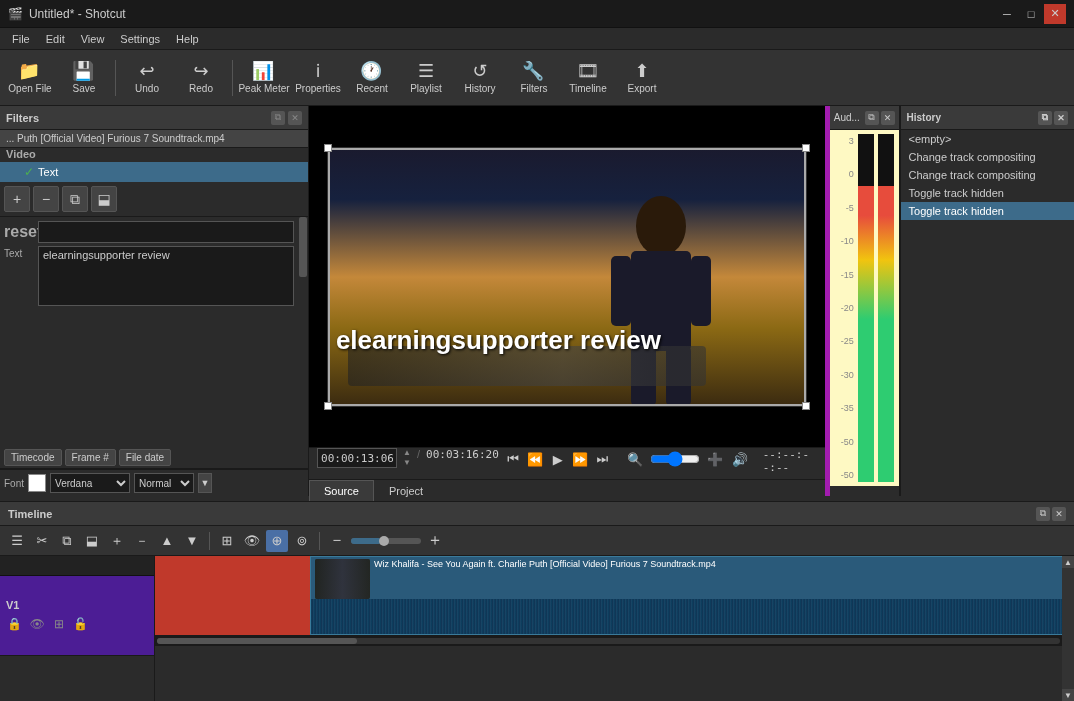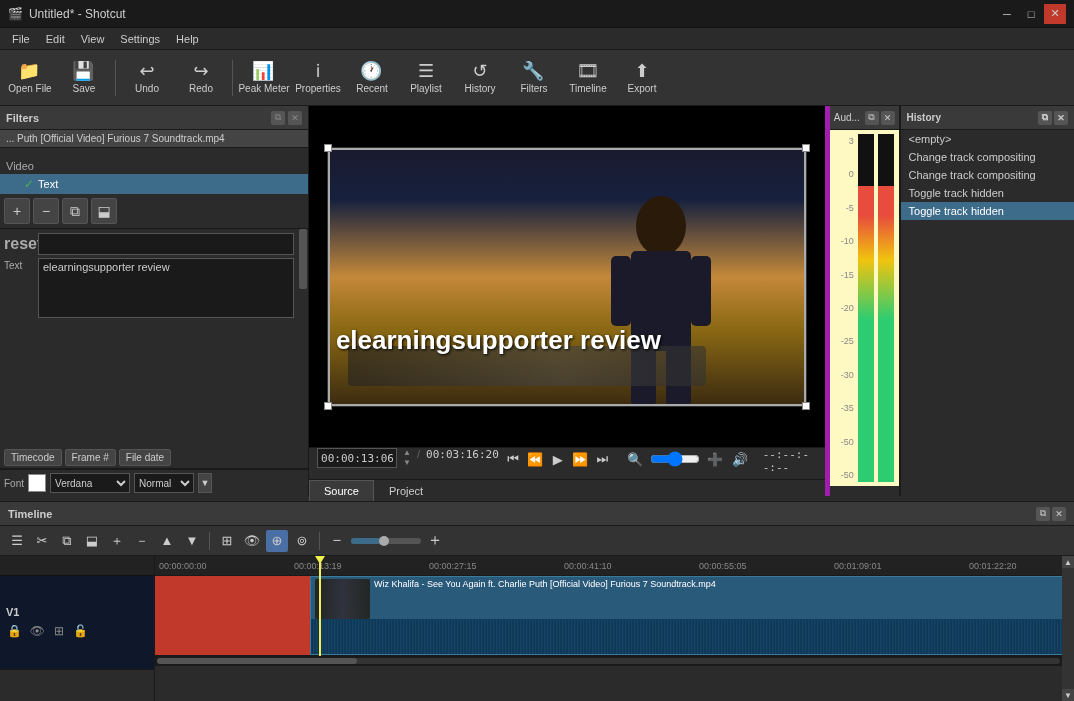--- a/index.html
+++ b/index.html
@@ -27,21 +27,21 @@
 
     
     .filters-panel { width: 310px; background: #2b2b2b; border-right: 1px solid #1a1a1a; display: flex; flex-direction: column; height: 390px; }
     .panel-header { background: #3a3a3a; height: 24px; display: flex; align-items: center; justify-content: space-between; padding: 0 6px; border-bottom: 1px solid #1a1a1a; }
     .panel-title { font-size: 11px; color: #ccc; font-weight: bold; }
     .panel-controls { display: flex; gap: 3px; }
     .panel-btn { width: 14px; height: 14px; background: #555; border-radius: 2px; cursor: pointer; font-size: 9px; display: flex; align-items: center; justify-content: center; color: #ccc; }
 
     .file-label { background: #444; padding: 3px 6px; font-size: 10px; color: #ccc; border-bottom: 1px solid #1a1a1a; white-space: nowrap; overflow: hidden; text-overflow: ellipsis; }
     
-    .section-label { padding: 12px 6px 2px; font-size: 11px; color: #aaa; font-weight: normal; }
+    .section-label { padding: 0 6px 2px; font-size: 11px; color: #aaa; font-weight: bold; }
     .filter-item { padding: 3px 8px 3px 24px; font-size: 11px; cursor: pointer; display: flex; align-items: center; gap: 4px; }
     .filter-item.selected { background: #3d6b8a; color: #fff; }
     .filter-item .check { color: #4CAF50; font-size: 12px; }
 
     
     .filter-controls { padding: 4px; display: flex; gap: 3px; border-bottom: 1px solid #1a1a1a; align-items: center; }
     .fc-btn { width: 26px; height: 26px; background: #444; border: 1px solid #555; border-radius: 2px; display: flex; align-items: center; justify-content: center; cursor: pointer; font-size: 14px; color: #ccc; }
 
     
     .filter-settings { flex: 1; overflow: hidden; position: relative; }
@@ -109,21 +109,21 @@
     .tl-btn.active { background: #4a6fa5; }
     .tl-separator { width: 1px; height: 18px; background: #555; margin: 0 3px; }
     .zoom-minus { font-size: 16px; }
     .zoom-bar { width: 70px; height: 6px; background: #555; border-radius: 3px; position: relative; }
     .zoom-fill { width: 30px; height: 6px; background: #3d6b8a; border-radius: 3px; }
     .zoom-handle { width: 10px; height: 10px; background: #aaa; border-radius: 50%; position: absolute; top: -2px; left: 28px; }
     .zoom-plus { font-size: 16px; }
 
     .timeline-content { flex: 1; display: flex; overflow: hidden; }
     .track-headers { width: 155px; background: #2b2b2b; border-right: 1px solid #1a1a1a; }
-    .track-header { height: 94px; background: #0f172a; border-bottom: 1px solid #1a1a1a; display: flex; flex-direction: column; justify-content: center; padding: 17px 6px; gap: 4px; }
+    .track-header { height: 80px; background: #4c1d95; border-bottom: 1px solid #1a1a1a; display: flex; flex-direction: column; justify-content: center; padding: 17px 6px; gap: 4px; }
     .track-name { font-size: 11px; color: #ccc; font-weight: bold; }
     .track-icons { display: flex; gap: 4px; }
     .track-icon-btn { width: 18px; height: 18px; display: flex; align-items: center; justify-content: center; cursor: pointer; color: #888; font-size: 12px; }
     .timeline-ruler { height: 20px; background: #222; border-bottom: 1px solid #1a1a1a; position: relative; display: flex; align-items: center; }
     .ruler-marks { display: flex; align-items: center; height: 100%; padding-left: 4px; gap: 0; white-space: nowrap; }
     .ruler-mark { font-size: 9px; color: #888; min-width: 135px; }
 
     .track-lane { height: 80px; background: #2b2b2b; border-bottom: 1px solid #1a1a1a; position: relative; }
     .track-clip { position: absolute; top: 4px; height: 72px; background: #2a5a7a; border: 1px solid #3a7a9a; border-radius: 2px; overflow: hidden; }
 
@@ -419,35 +419,20 @@
           <div class="track-icon-btn" title="Lock">🔒</div>
           <div class="track-icon-btn" title="Visible">👁</div>
           <div class="track-icon-btn" title="Layers">⊞</div>
           <div class="track-icon-btn" title="Unlock">🔓</div>
         </div>
       </div>
     </div>
 
     <div style="flex:1; overflow:hidden; position:relative;">
 
-      <div class="timeline-ruler">
-        <div class="ruler-marks">
-          <div class="ruler-mark">00:00:00:00</div>
-          <div class="ruler-mark">00:00:13:19</div>
-          <div class="ruler-mark">00:00:27:15</div>
-          <div class="ruler-mark">00:00:41:10</div>
-          <div class="ruler-mark">00:00:55:05</div>
-          <div class="ruler-mark">00:01:09:01</div>
-          <div class="ruler-mark">00:01:22:20</div>
-        </div>
-
-        <div style="position:absolute; left:164px; top:0; width:2px; height:100px; background:#f0f050; z-index:10;">
-          <div style="width:0;height:0;border-left:5px solid transparent;border-right:5px solid transparent;border-top:8px solid #f0f050;position:absolute;top:0;left:-4px;"></div>
-        </div>
-      </div>
 
       <div class="track-lane">
 
         <div style="position:absolute;left:0;top:0;width:155px;height:100%;background:#c0392b;"></div>
 
         <div class="track-clip" style="left:155px; width:800px; top:0; height:100%; border-radius:0;">
           <div style="display:flex;align-items:flex-start;padding:2px 4px;">
 
             <div style="width:55px;height:40px;background:linear-gradient(135deg,#1a2a1a,#2a3a2a);flex-shrink:0;margin-right:4px;border-radius:2px;overflow:hidden;">
               <div style="width:100%;height:100%;background:linear-gradient(90deg,#222 0%,#334 50%,#222 100%);opacity:0.8;"></div>

